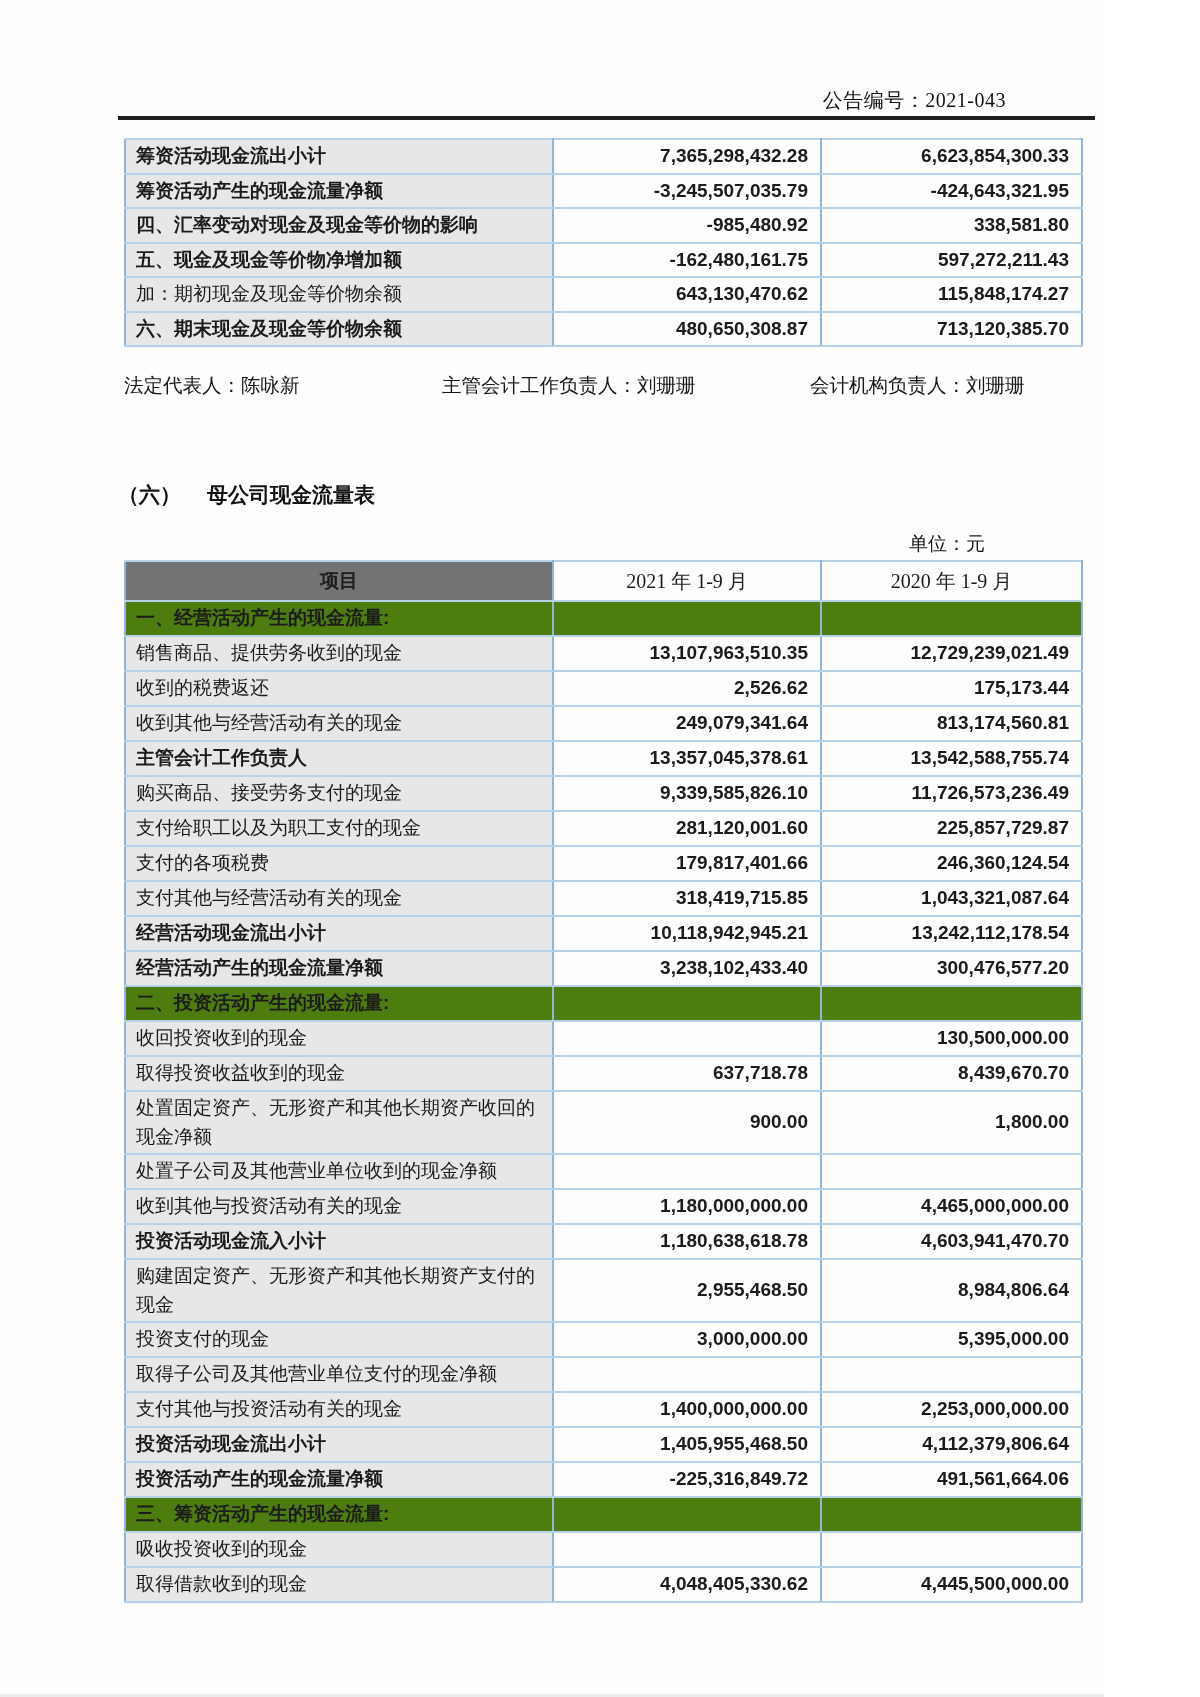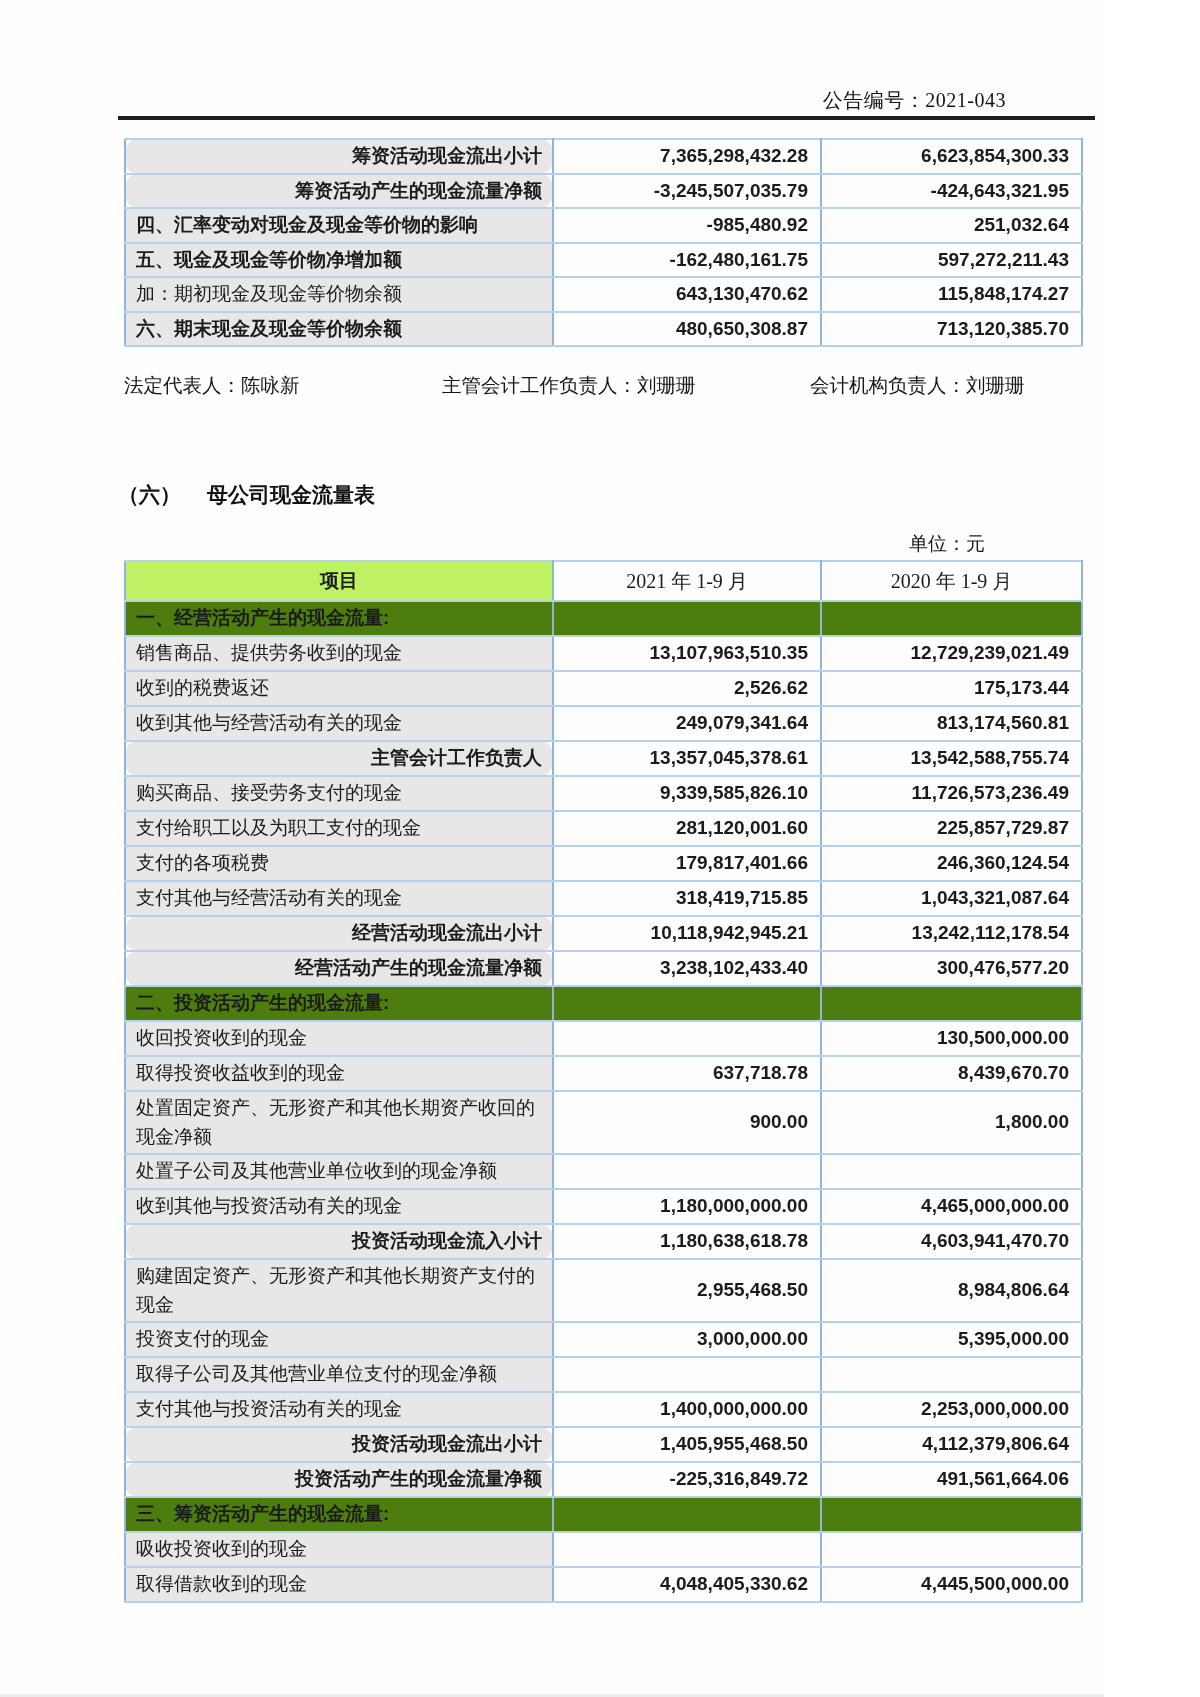--- a/index.html
+++ b/index.html
@@ -49,37 +49,37 @@
     font-weight:400;
   }
   .value-cell {
     background:#fdfdfd;
     text-align:right;
     padding:2px 12px;
     font-weight:600;
     font-family:"Liberation Sans", sans-serif;
   }
   th.head-item {
-    background:#bef264;
+    background:#737373;
     text-align:center;
     font-weight:700;
     font-size:19px;
     padding:2px 0;
   }
   th.head-year {
     background:#fdfdfd;
     text-align:center;
     font-weight:400;
     font-family:"Liberation Serif", serif;
     font-size:20px;
     padding:2px 12px;
   }
   tr.row-section td { background:#4d7c0f; }
   tr.row-section .item-cell { font-weight:700; }
-  tr.row-subtotal .item-cell { font-weight:700; text-align:right;border-radius:13px; }
+  tr.row-subtotal .item-cell { font-weight:700; text-align:left; }
   tr.row-boldleft .item-cell { font-weight:700; }
   .signatures {
     position:absolute; top:372px; left:124px; width:957px; height:26px;
     font-family:"Liberation Serif", serif;
     font-size:19.5px; color:#161616;
   }
   .signatures span { position:absolute; white-space:nowrap; }
   .sig-1 { left:0; }
   .sig-2 { left:318px; }
   .sig-3 { left:686px; }
@@ -120,21 +120,21 @@
           <td class="value-cell">6,623,854,300.33</td>
         </tr>
         <tr class="row-subtotal">
           <td class="item-cell">筹资活动产生的现金流量净额</td>
           <td class="value-cell">-3,245,507,035.79</td>
           <td class="value-cell">-424,643,321.95</td>
         </tr>
         <tr class="row-boldleft">
           <td class="item-cell">四、汇率变动对现金及现金等价物的影响</td>
           <td class="value-cell">-985,480.92</td>
-          <td class="value-cell">251,032.64</td>
+          <td class="value-cell">338,581.80</td>
         </tr>
         <tr class="row-boldleft">
           <td class="item-cell">五、现金及现金等价物净增加额</td>
           <td class="value-cell">-162,480,161.75</td>
           <td class="value-cell">597,272,211.43</td>
         </tr>
         <tr class="row-normal">
           <td class="item-cell">加：期初现金及现金等价物余额</td>
           <td class="value-cell">643,130,470.62</td>
           <td class="value-cell">115,848,174.27</td>

